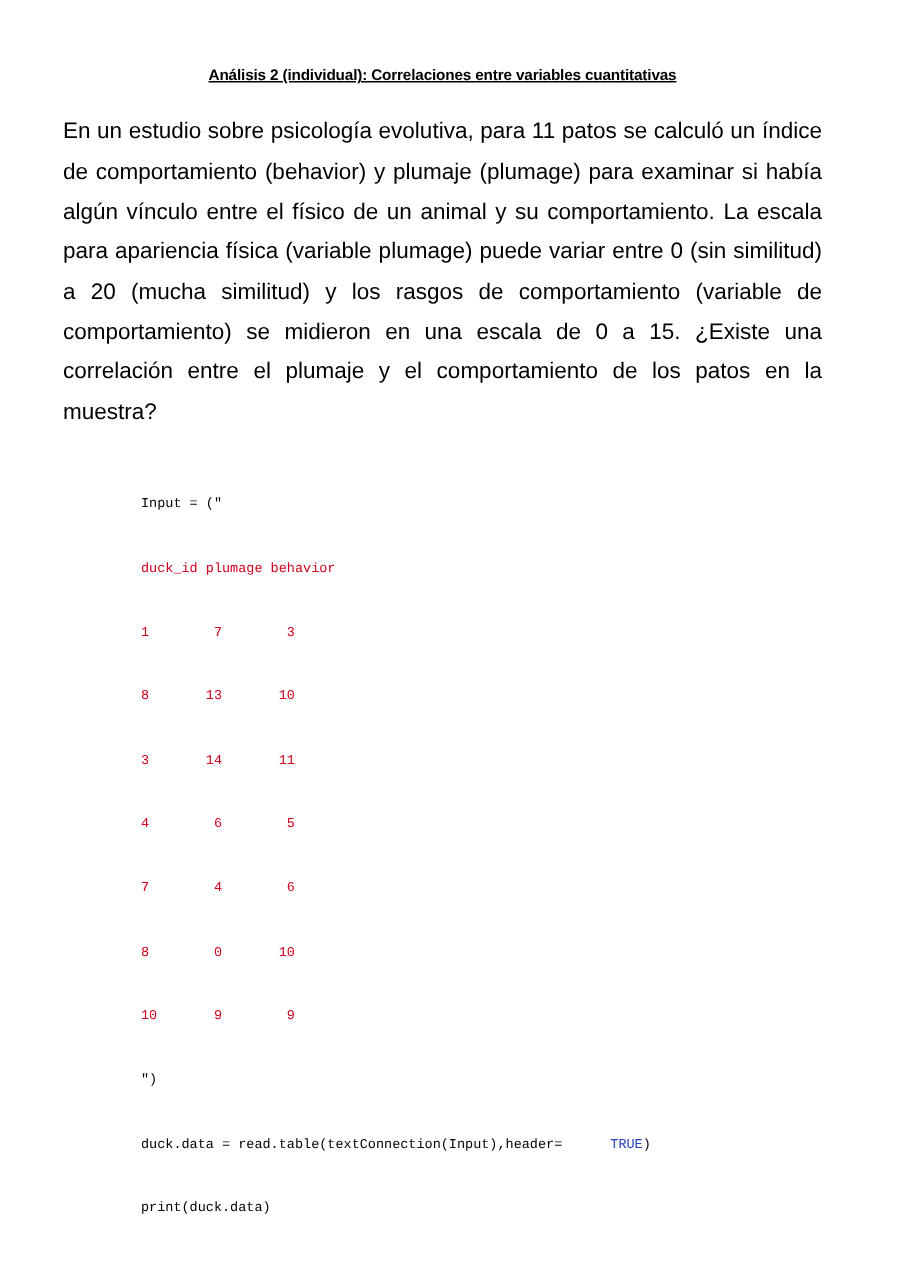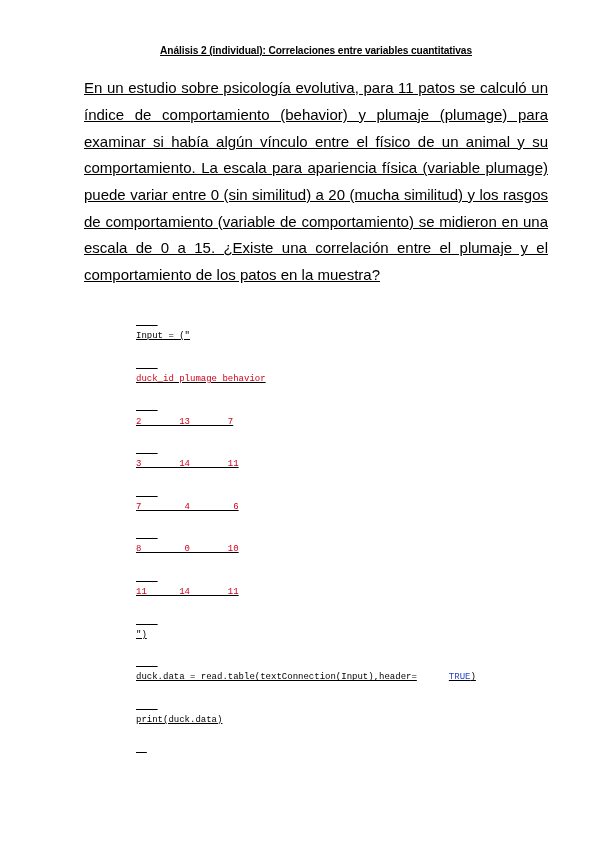--- a/index.html
+++ b/index.html
@@ -12,22 +12,21 @@
     height: 848px;
     font-family: "Liberation Serif", serif;
     color: #000000;
     overflow: hidden;
   }
   .page {
     position: relative;
     width: 600px;
     height: 848px;
     box-sizing: border-box;
-    padding: 44px 52px 20px 84px;
-    text-decoration: underline;
+    padding: 44px 52px 20px 42px;
   }
   .doc-title {
     text-align: center;
     font-family: "Liberation Sans", sans-serif;
     font-weight: bold;
     font-size: 10.2px;
     text-decoration: underline;
     letter-spacing: -0.1px;
     margin: 0 0 18px 0;
     line-height: 1.3;
@@ -63,23 +62,25 @@
 
 <div class="page">
 
   <h1 class="doc-title">Análisis 2 (individual): Correlaciones entre variables cuantitativas</h1>
 
   <p class="para">En un estudio sobre psicología evolutiva, para 11 patos se calculó un índice de comportamiento (behavior) y plumaje (plumage) para examinar si había algún vínculo entre el físico de un animal y su comportamiento. La escala para apariencia física (variable plumage) puede variar entre 0 (sin similitud) a 20 (mucha similitud) y los rasgos de comportamiento (variable de comportamiento) se midieron en una escala de 0 a 15. ¿Existe una correlación entre el plumaje y el comportamiento de los patos en la muestra?</p>
 
   <div class="code-block">
     <div class="code-line">Input = ("</div>
     <div class="code-line code-red">duck_id plumage behavior</div>
-    <div class="code-line code-red">2       13       7</div>
+    <div class="code-line code-red">1        7        3</div>
+    <div class="code-line code-red">8       13       10</div>
     <div class="code-line code-red">3       14       11</div>
+    <div class="code-line code-red">4        6        5</div>
     <div class="code-line code-red">7        4        6</div>
     <div class="code-line code-red">8        0       10</div>
-    <div class="code-line code-red">11      14       11</div>
+    <div class="code-line code-red">10       9        9</div>
     <div class="code-line">")</div>
     <div class="code-line"><span>duck.data = read.table(textConnection(Input),header=</span><span class="code-blue">TRUE</span><span>)</span></div>
     <div class="code-line">print(duck.data)</div>
   </div>
 
 </div>
 
 </body></html>

